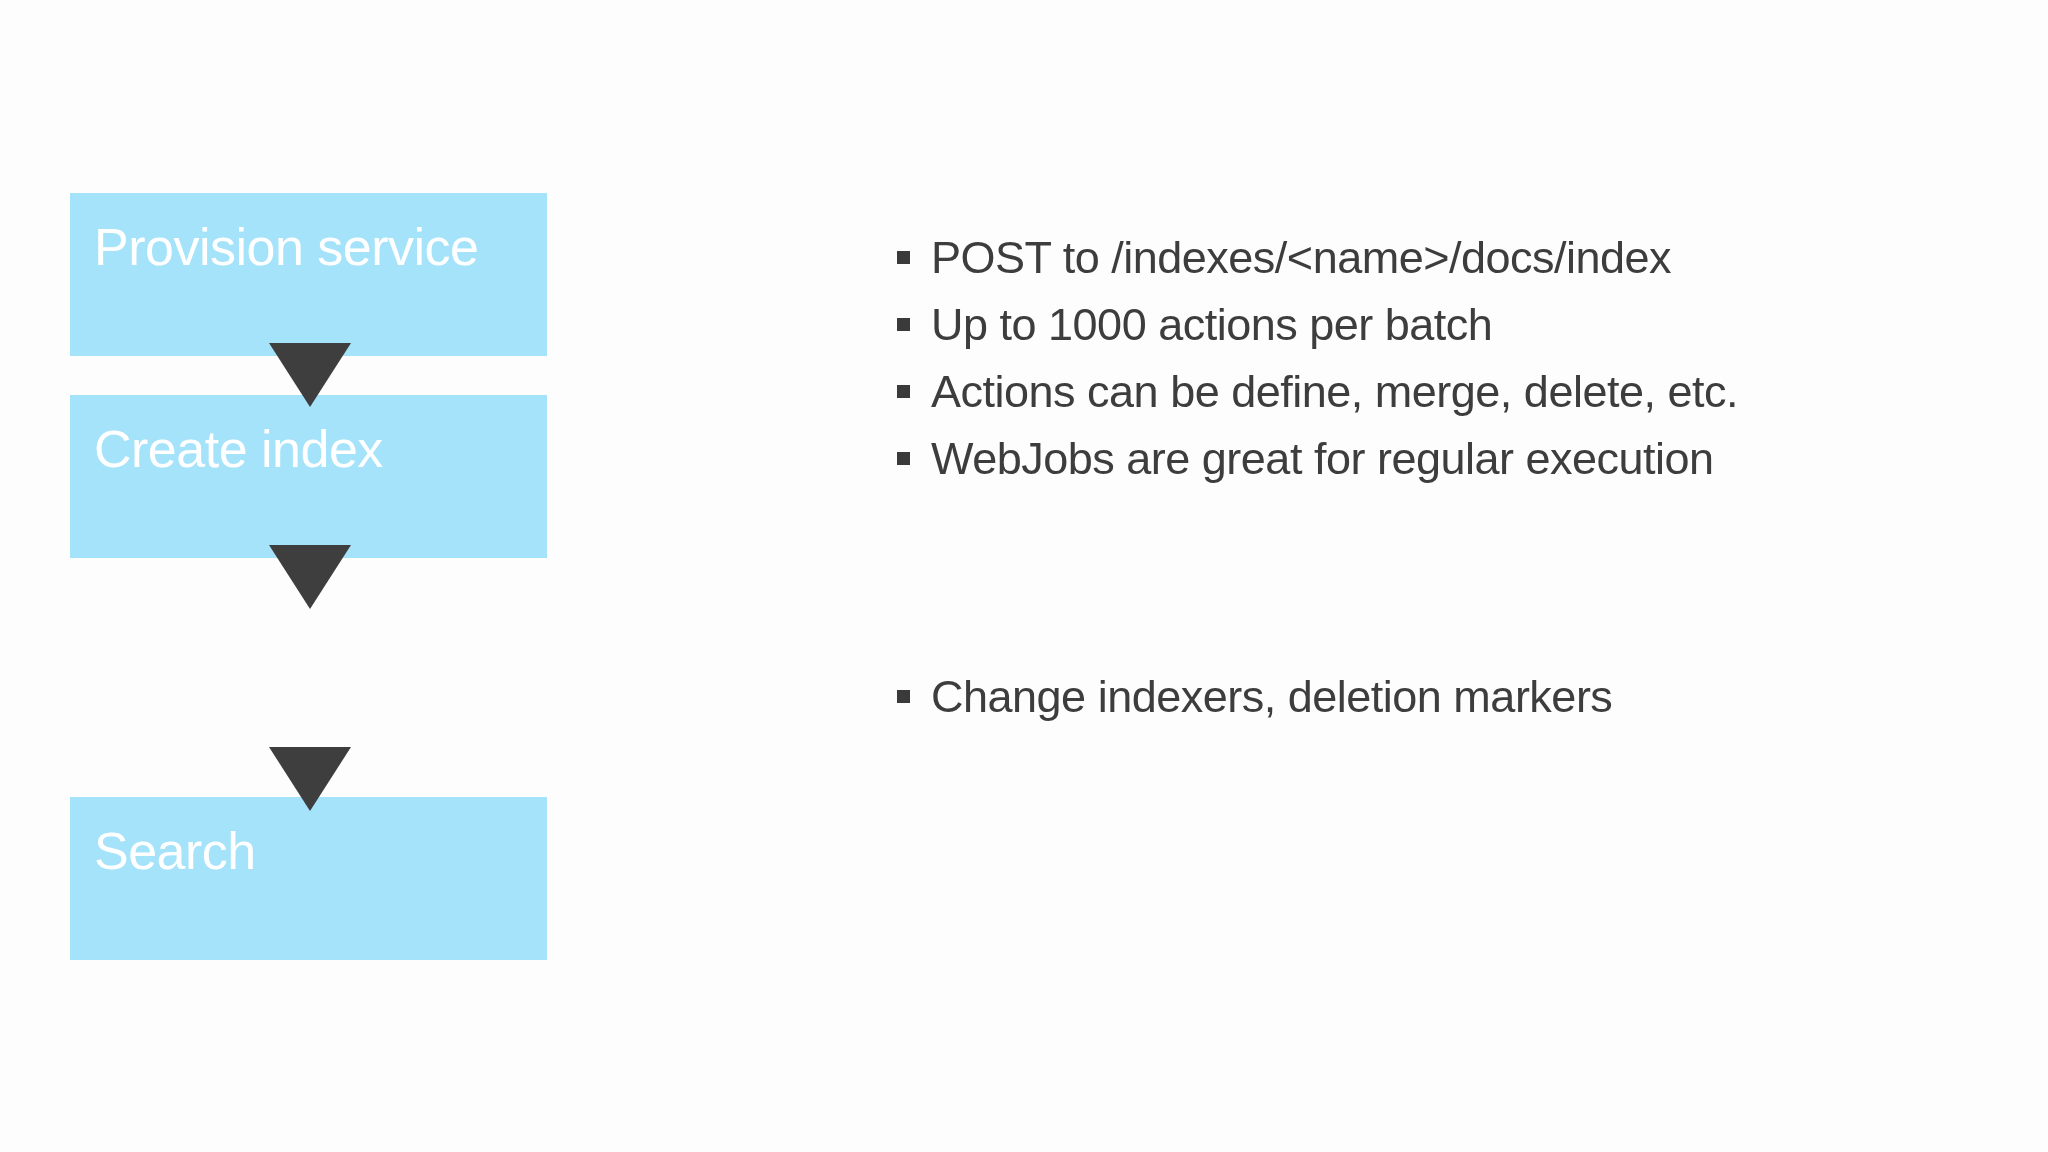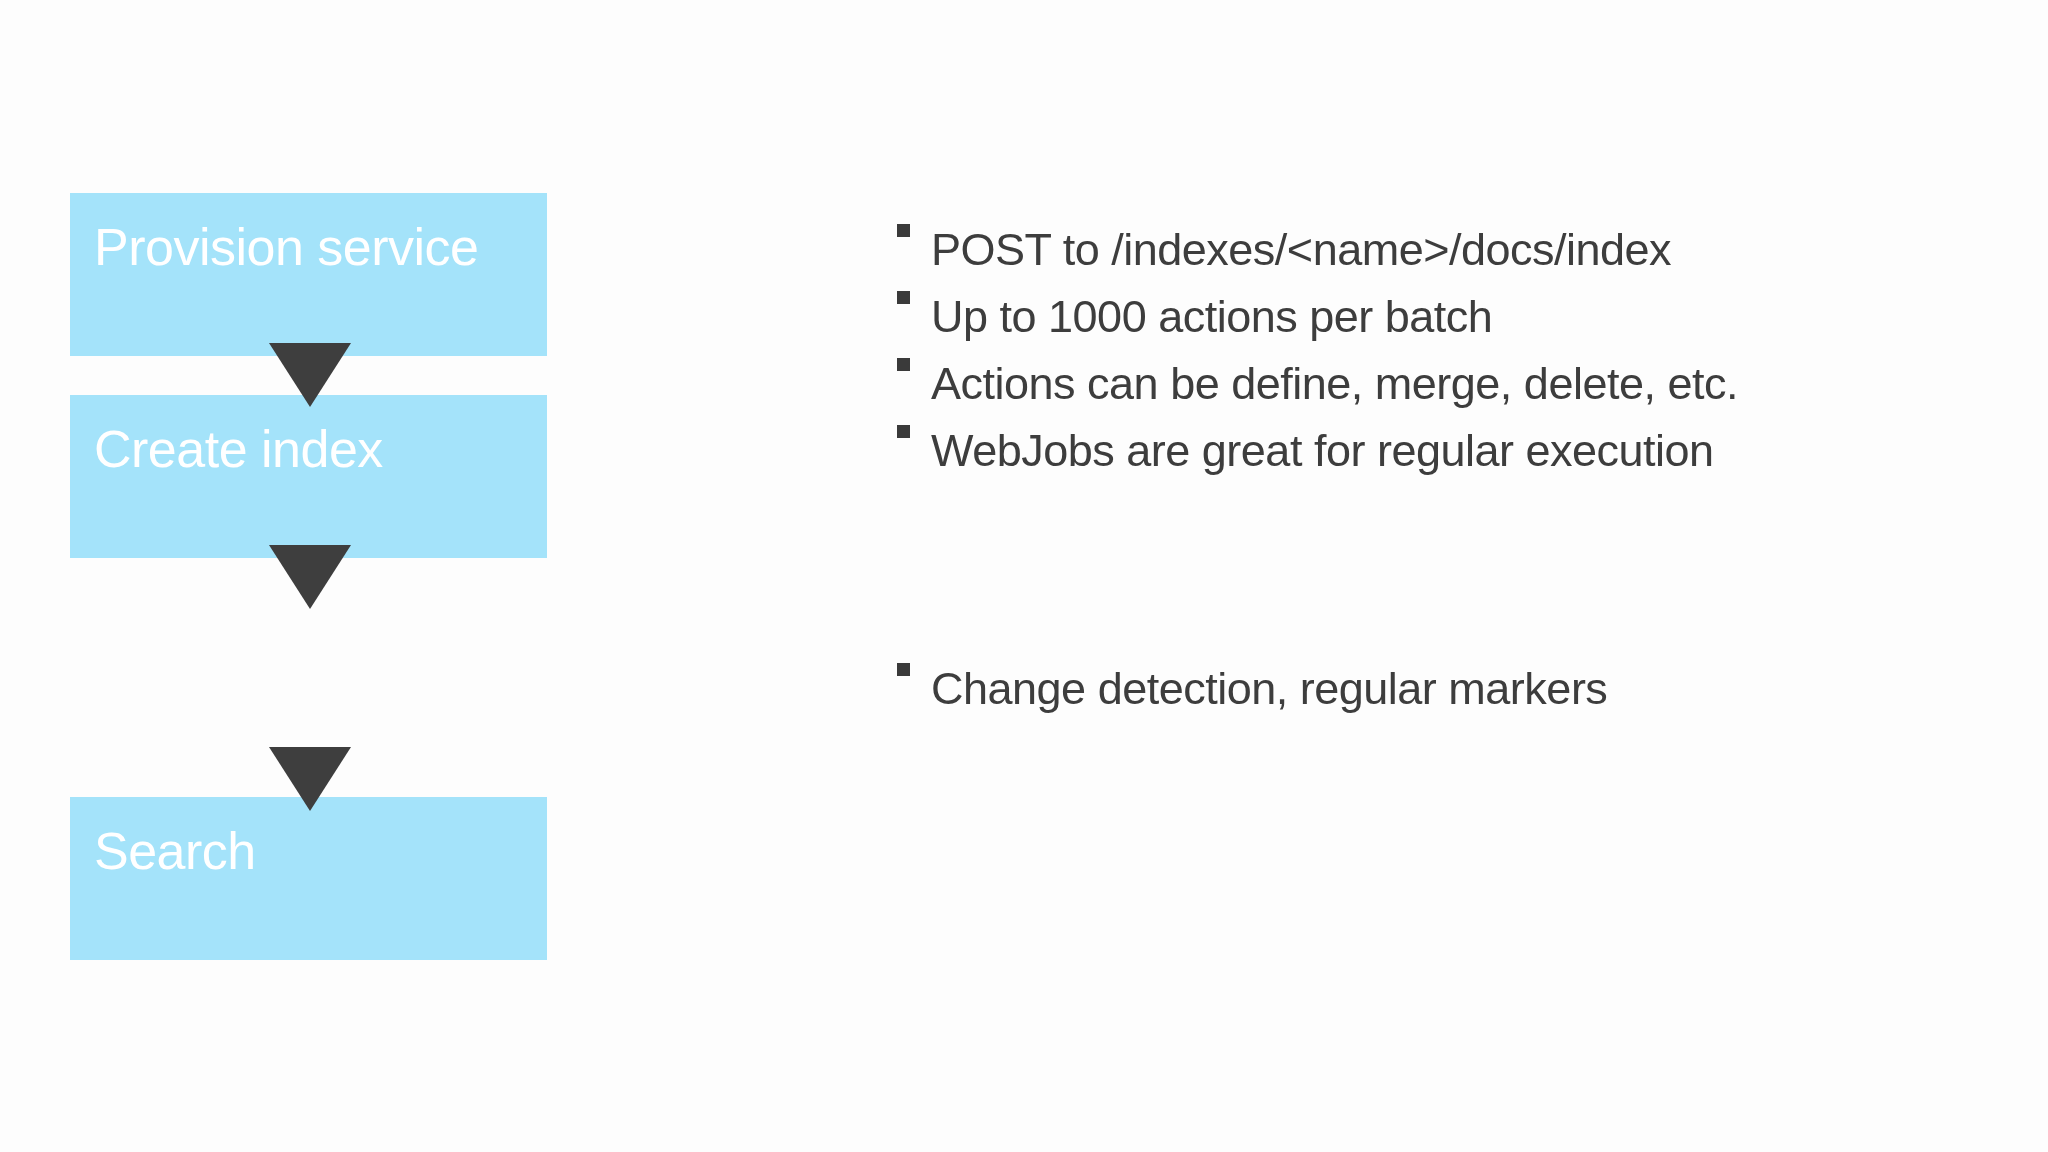--- a/index.html
+++ b/index.html
@@ -65,21 +65,21 @@
     color: var(--title-text, #404040);
     line-height: 100px;
     letter-spacing: -1.5px;
     white-space: nowrap;
   }
   .bullets { margin: 26px 0 0 75px; }
   .section-pull .bullets { margin-top: 23px; }
 
   .bullet {
     display: flex;
-    align-items: flex-start;
+    align-items: center;
     height: 67px;
     white-space: nowrap;
   }
   .bullet .marker {
     width: 13px;
     height: 13px;
     background: var(--bullet-marker, #3A3A3A);
     margin-right: 21px;
     flex: 0 0 auto;
   }
@@ -128,16 +128,16 @@
       <span class="marker"></span>
       <span class="text">WebJobs are great for regular execution</span>
     </div>
   </div>
 </div>
 
 <div class="section section-pull">
   <div class="bullets">
     <div class="bullet">
       <span class="marker"></span>
-      <span class="text">Change detection, regular markers</span>
+      <span class="text">Change indexers, deletion markers</span>
     </div>
   </div>
 </div>
 
 </body></html>

